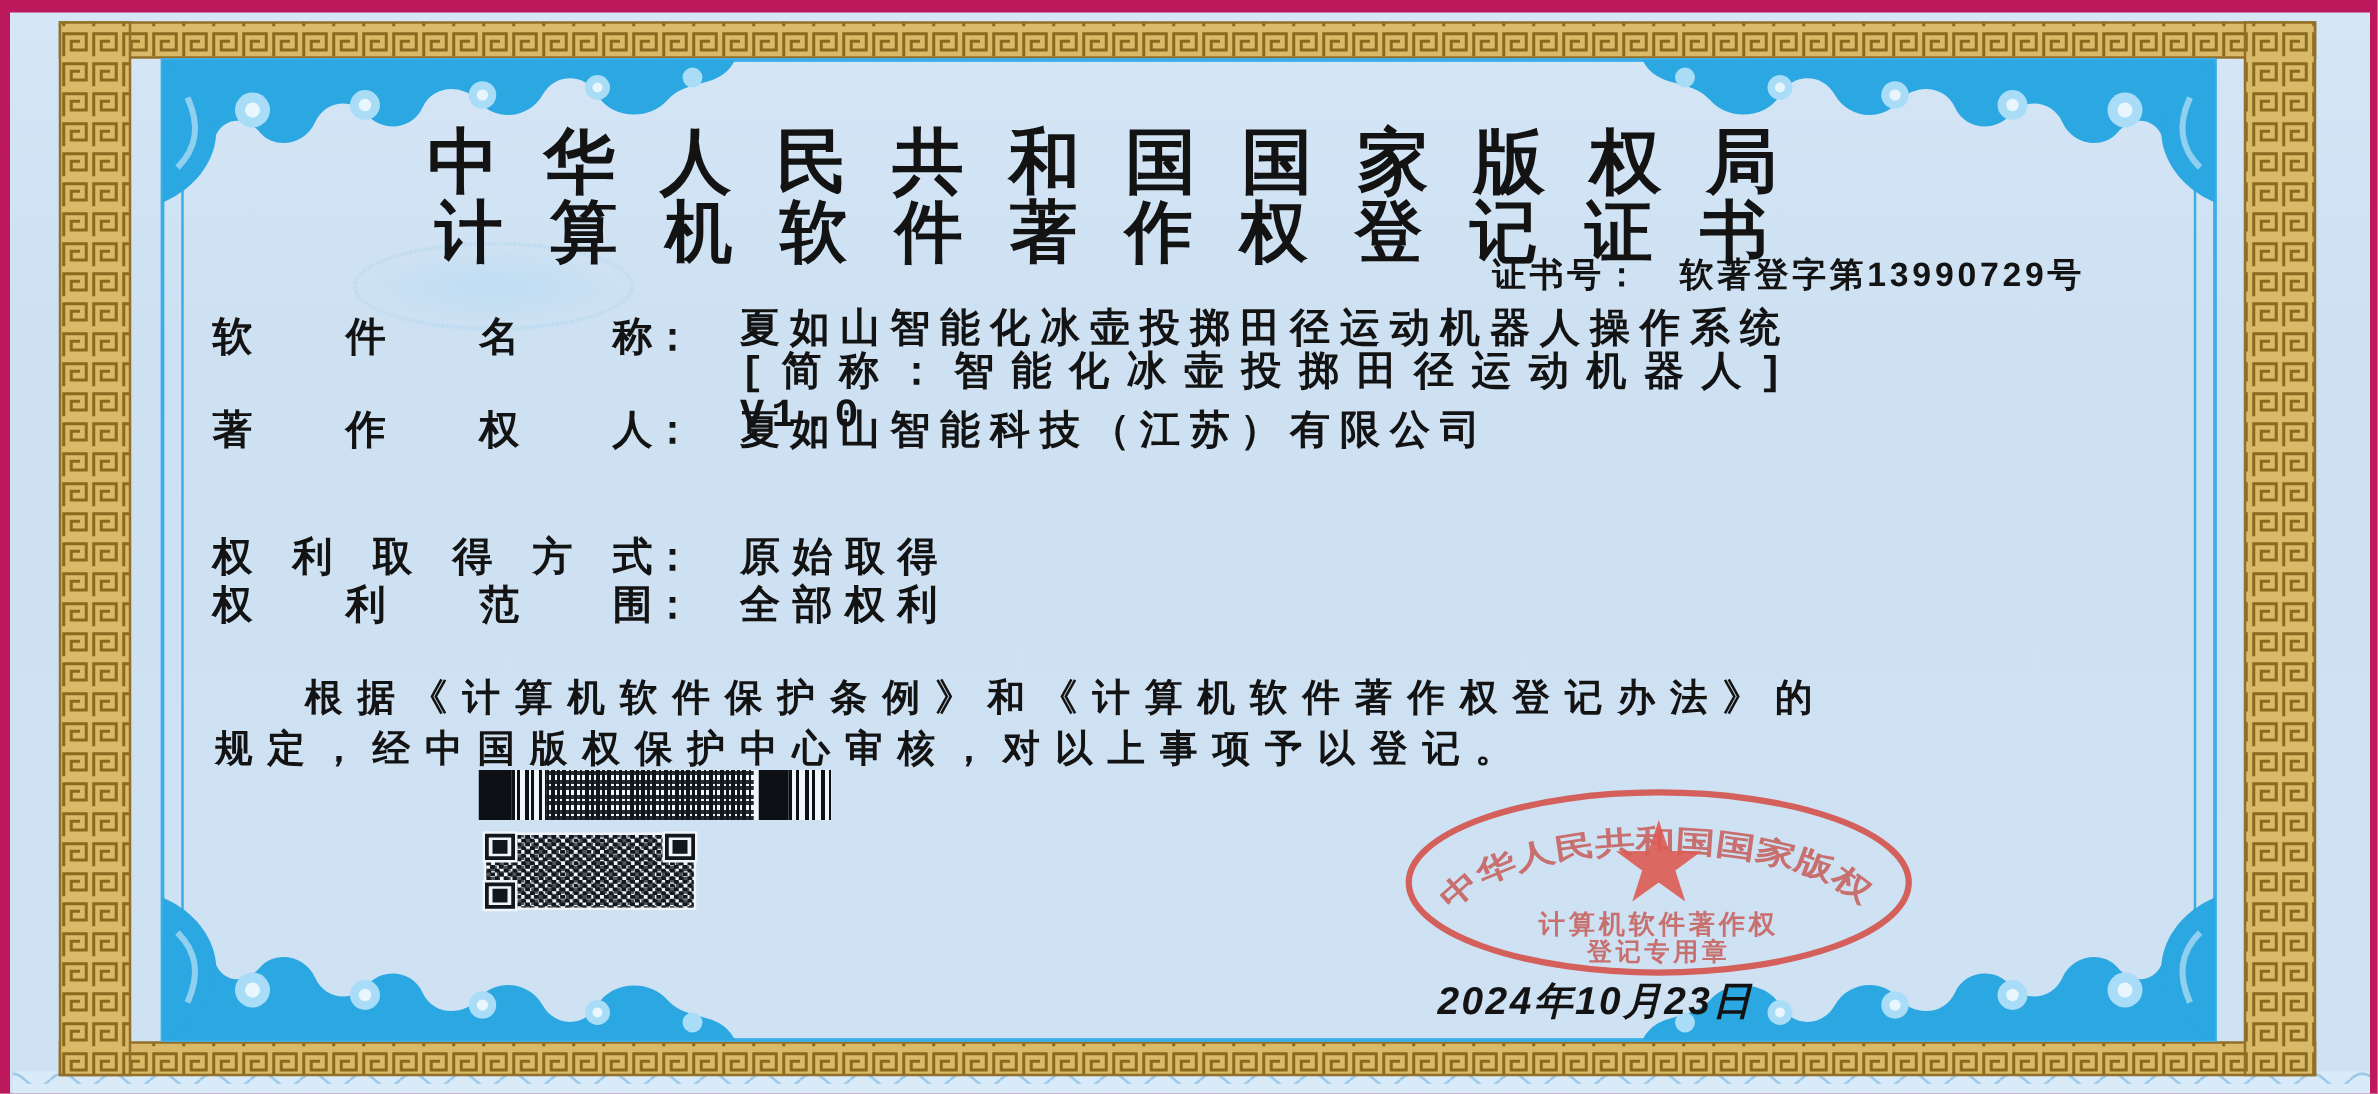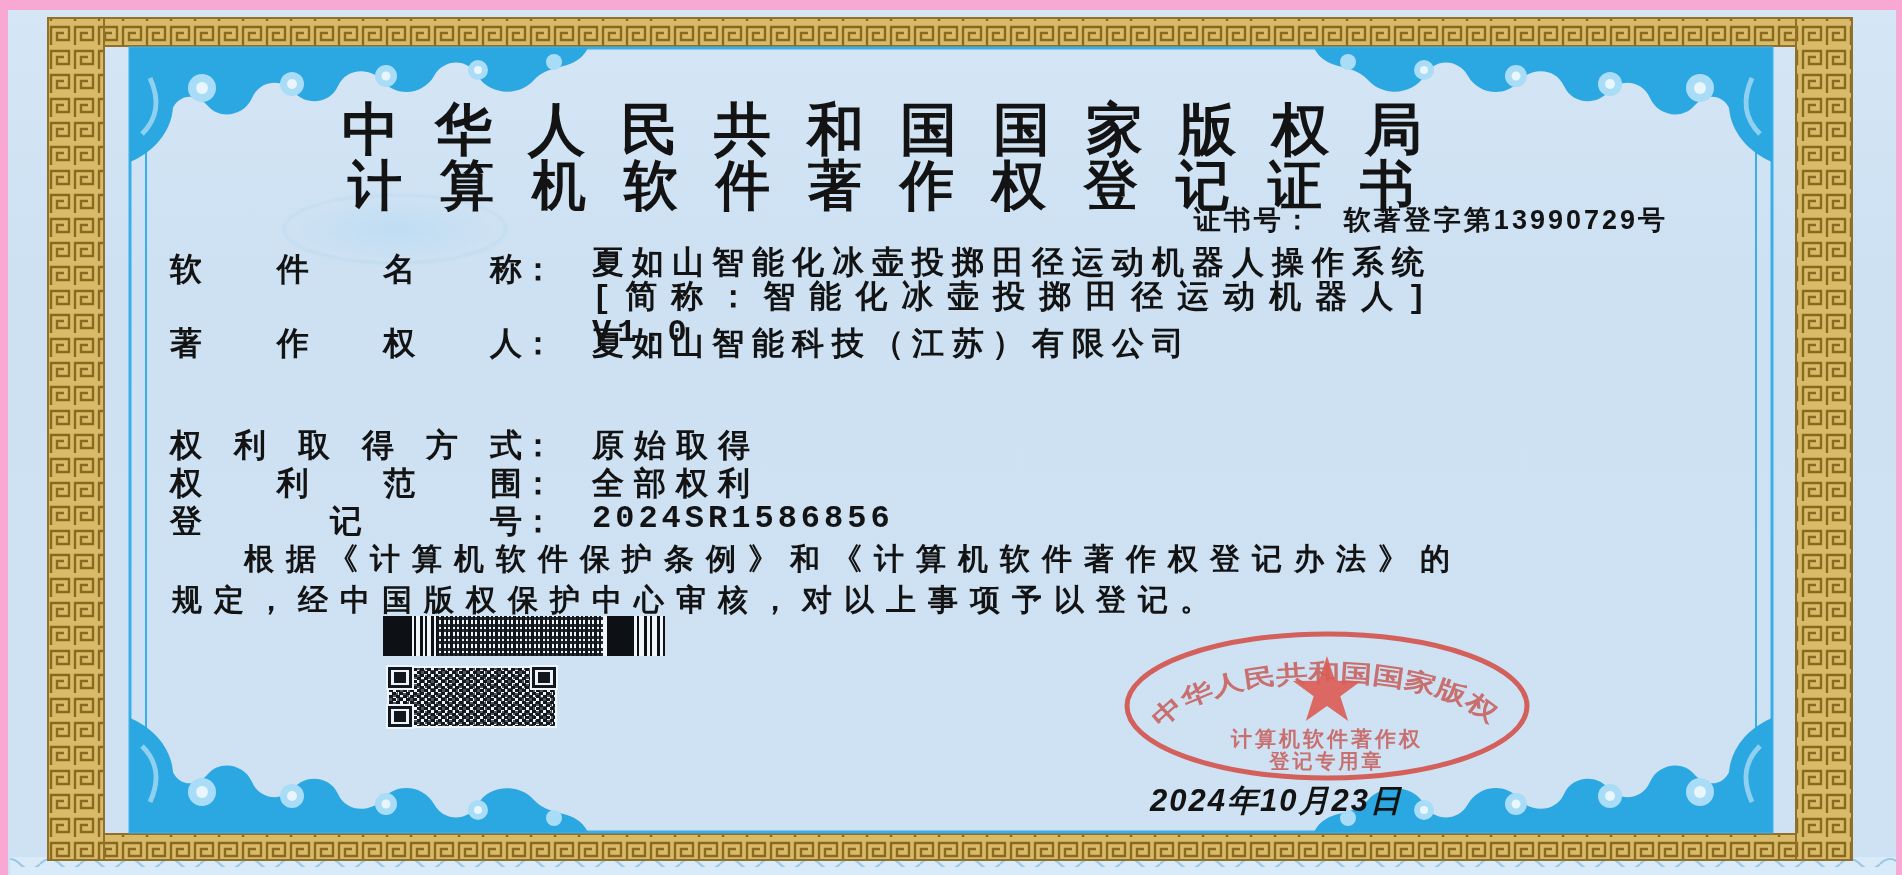--- a/index.html
+++ b/index.html
@@ -1,18 +1,18 @@
 <!DOCTYPE html>
 <html><head>
 <meta charset="utf-8">
 <style>
   html,body{margin:0;padding:0;}
   #stage{
     position:relative;width:1902px;height:875px;overflow:hidden;
-    background:#f9a8d4;
+    background:#be185d;
     font-family:"Liberation Sans",sans-serif;
     color:#131313;
   }
   .abs{position:absolute;}
   
   .paper{position:absolute;left:8px;top:10px;right:6px;bottom:0;
     background:linear-gradient(#d5e6f6,#cde1f2 30%,#cfe2f3);}
   
   #frameLayer{position:absolute;left:0;top:0;width:1902px;height:875px;pointer-events:none;}
   
@@ -143,23 +143,20 @@
   </div>
 
   <div class="row" style="top:424px">
     <span class="lbl">权利取得方式</span><span class="colon">：</span><span class="val ls10">原始取得</span>
   </div>
 
   <div class="row" style="top:462px">
     <span class="lbl">权利范围</span><span class="colon">：</span><span class="val ls10">全部权利</span>
   </div>
 
-  <div class="row" style="top:500px">
-    <span class="lbl">登记号</span><span class="colon">：</span><span class="val ls4">2024SR1586856</span>
-  </div>
 
   <div class="abs statement">
     <span class="stline indent">根据《计算机软件保护条例》和《计算机软件著作权登记办法》的</span>
     <span class="stline">规定，经中国版权保护中心审核，对以上事项予以登记。</span>
   </div>
 
   <div class="abs barcode">
     <div class="bc-block1"></div>
     <div class="bc-bars1"></div>
     <div class="bc-2d"></div>

